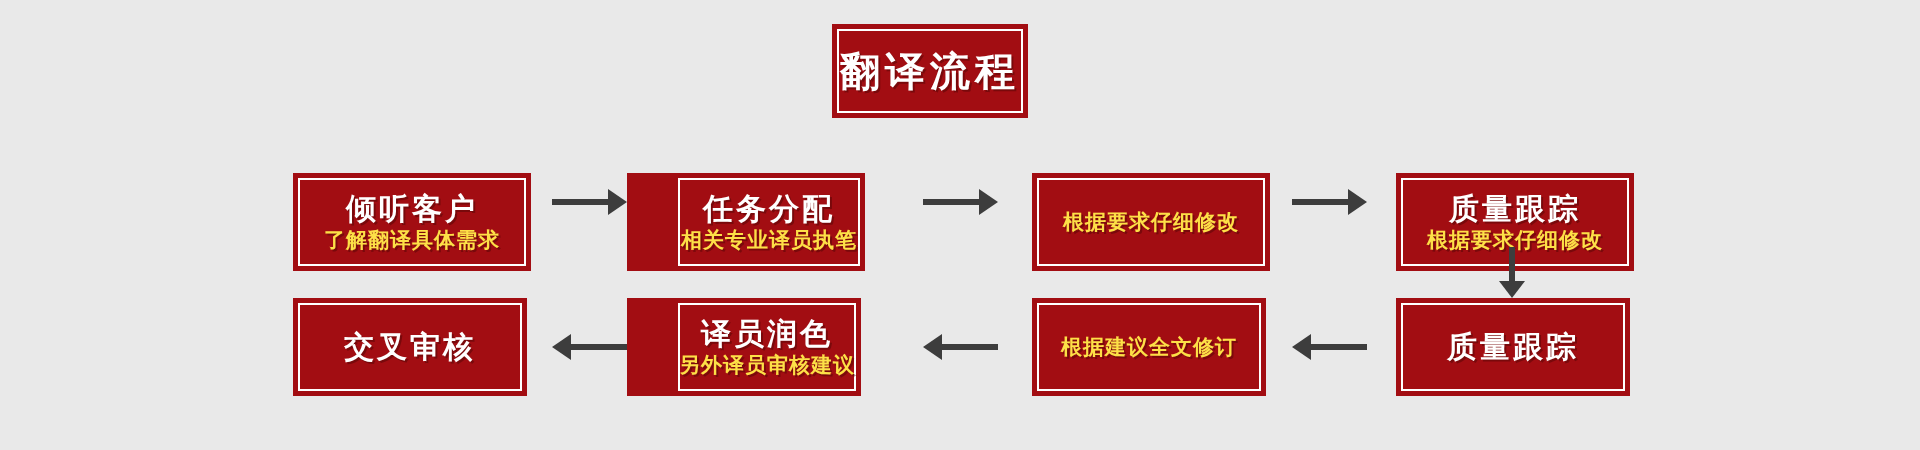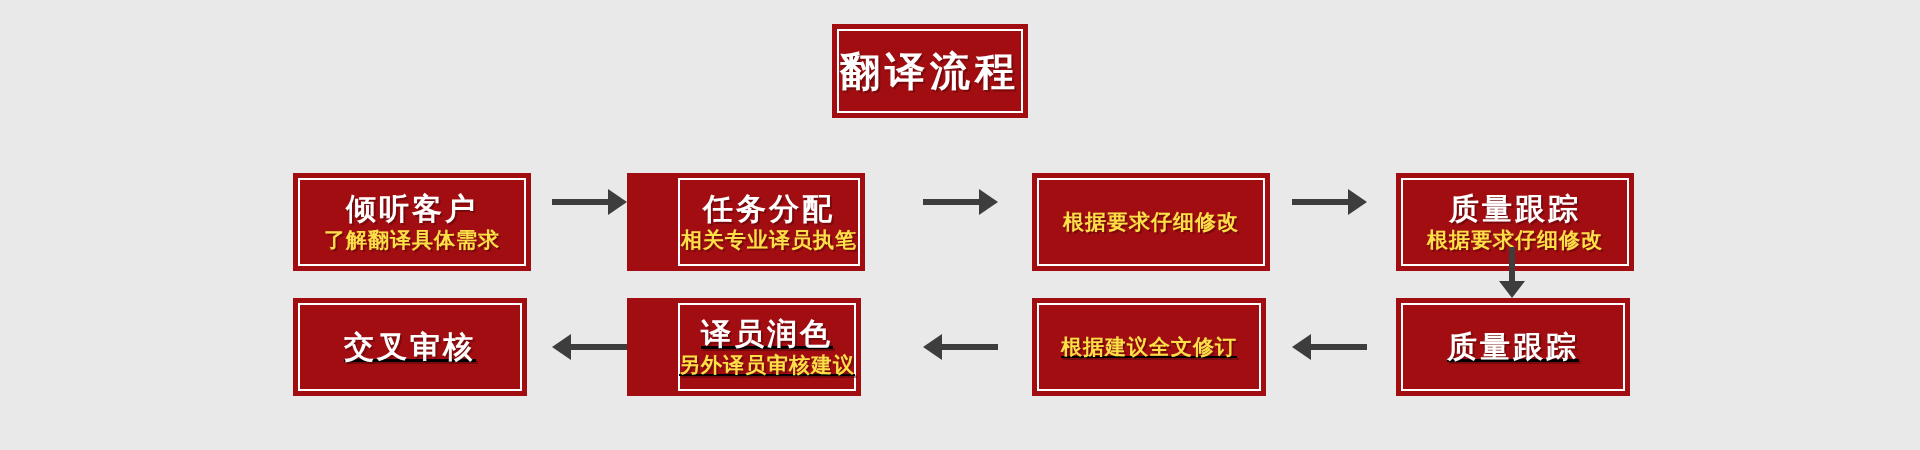--- a/index.html
+++ b/index.html
@@ -97,21 +97,21 @@
     background: #3d3d3d;
   }
   .arrow-down .head-down {
     width: 0; height: 0;
     border-top: 17px solid #3d3d3d;
     border-left: 13px solid transparent;
     border-right: 13px solid transparent;
   }
   
   .r1 { top: 150px; width: 238px; height: 98px; margin-top: 23px; }
-  .r2 { top: 298px; width: 234px; height: 98px; text-decoration: underline; }
+  .r2 { top: 298px; width: 234px; height: 98px; }
   .c1 { left: 293px; }
   .c2 { left: 627px; padding-left: 46px; }
   .c3 { left: 1032px; }
   .c4 { left: 1396px; }
   .ar1 { top: 189px; width: 78px; height: 26px; }
   .ar2 { top: 334px; width: 78px; height: 26px; }
   .ag1 { left: 550px; }
   .ag2 { left: 921px; }
   .ag3 { left: 1290px; }
 </style>

